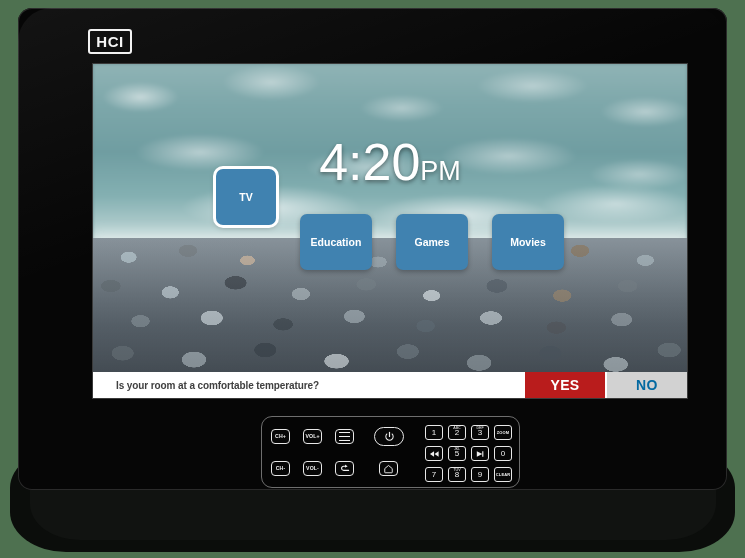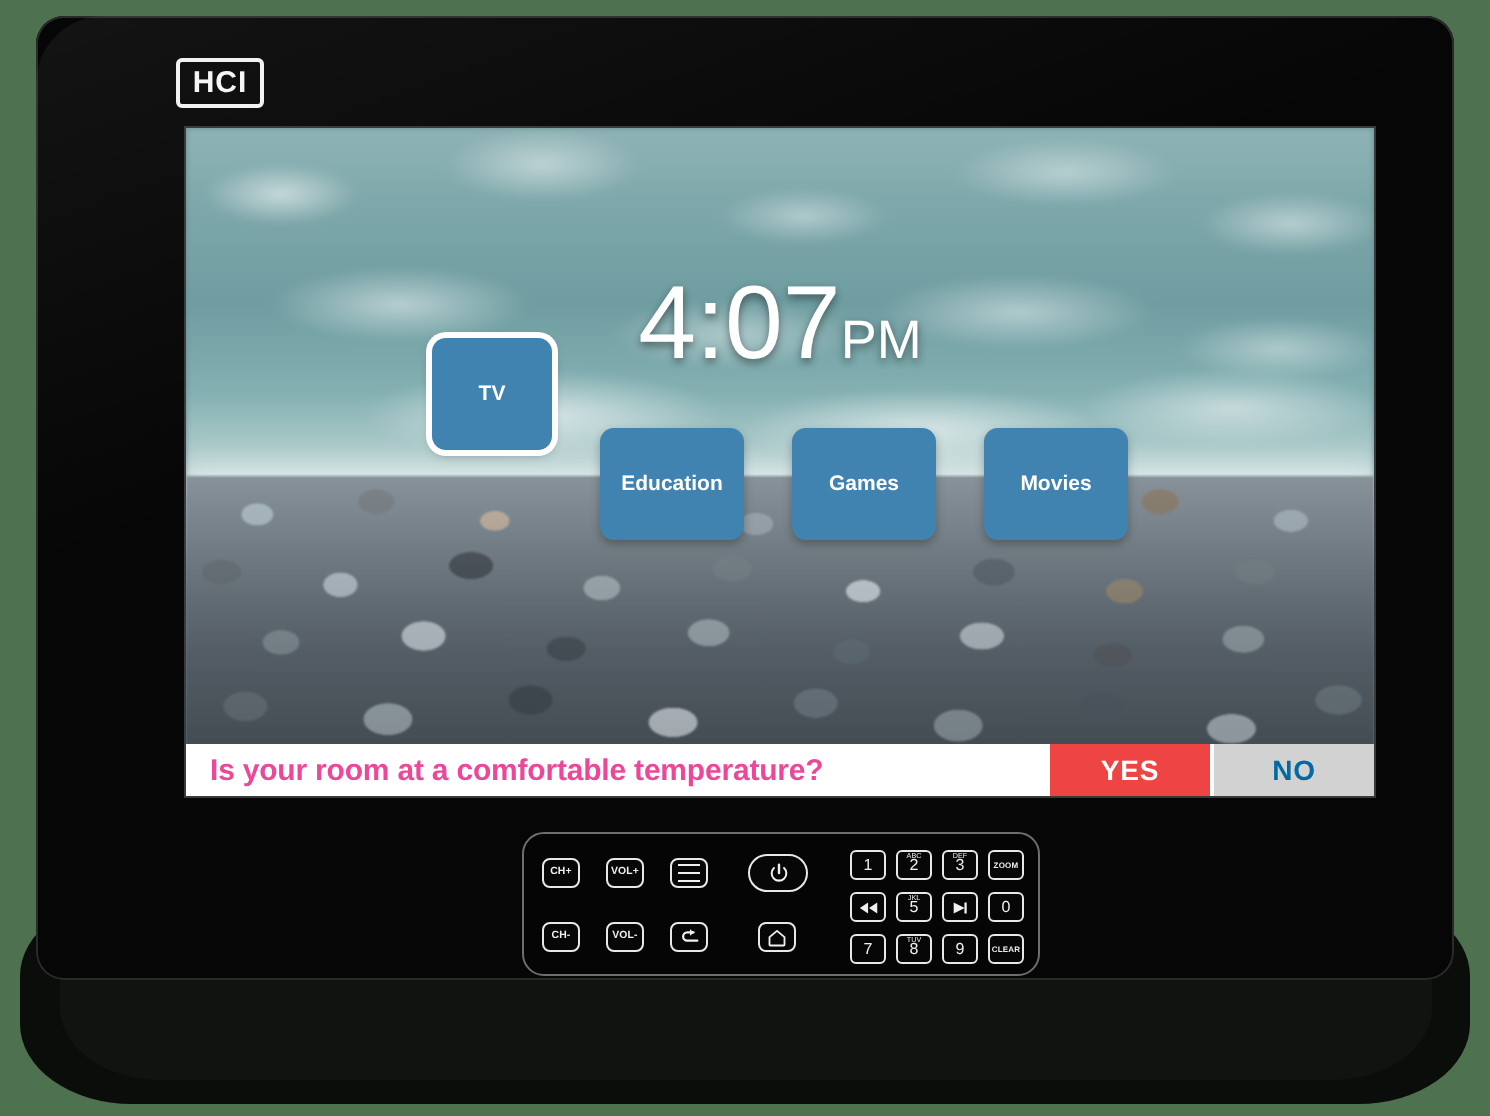--- a/index.html
+++ b/index.html
@@ -152,27 +152,27 @@
   .tile.wide{ width:72px;margin-top:45px; }
   .tile.selected{ box-shadow:0 0 0 3px #ffffff, 0 2px 6px rgba(0,0,0,.35); }
 
   
   .qbar{
     position:absolute; left:0; bottom:0; width:100%; height:26px;
     background:#ffffff; display:flex; align-items:stretch;
   }
   .qtext{
     flex:1; display:flex; align-items:center; padding-left:12px;
-    color:#ec4899; font-size:15px; font-weight:700; letter-spacing:-.1px;
+    color:#404040; font-size:10px; font-weight:700; letter-spacing:-.1px;margin-left:11px;
   }
   .qbtn{
     width:80px; display:flex; align-items:center; justify-content:center;
     font-size:14px; font-weight:700; letter-spacing:.4px;
   }
-  .qbtn.yes{ background:#ef4444; color:#ffffff; }
+  .qbtn.yes{ background:#b91c1c; color:#ffffff; }
   .qbtn.no{ background:#d2d2d2; color:#0369a1; margin-left:2px; margin-right:0; }
 
   
   .remote{
     position:absolute; left:243px; top:408px; width:259px; height:72px;
     border:1px solid #6e6e6e; border-radius:11px; background:#050505;
   }
   .rbtn{
     position:absolute; border:1px solid #e8e8e8; border-radius:4px;
     background:#070707; color:#f0f0f0;
@@ -203,21 +203,21 @@
 
   <div class="logo">HCI</div>
 
   <div class="screen">
     <div class="water"></div>
     <div class="foam"></div>
     <div class="pebbles"></div>
     <div class="pebble-shade"></div>
 
     <div class="clock">
-      <span class="clock-time">4:07</span><span class="clock-ampm">PM</span>
+      <span class="clock-time">4:20</span><span class="clock-ampm">PM</span>
     </div>
 
     <div class="tiles">
       <div class="tile selected">
         <span>TV</span>
       </div>
       <div class="tile wide">
         <span>Education</span>
       </div>
       <div class="tile wide">

